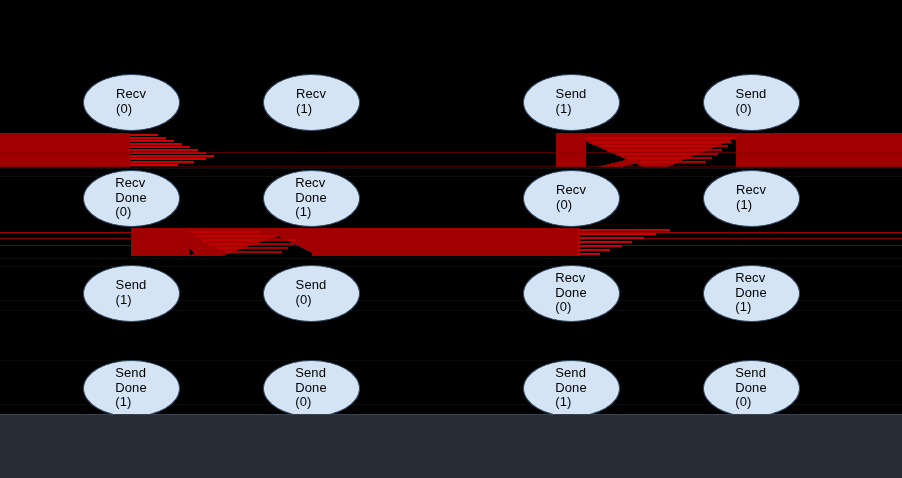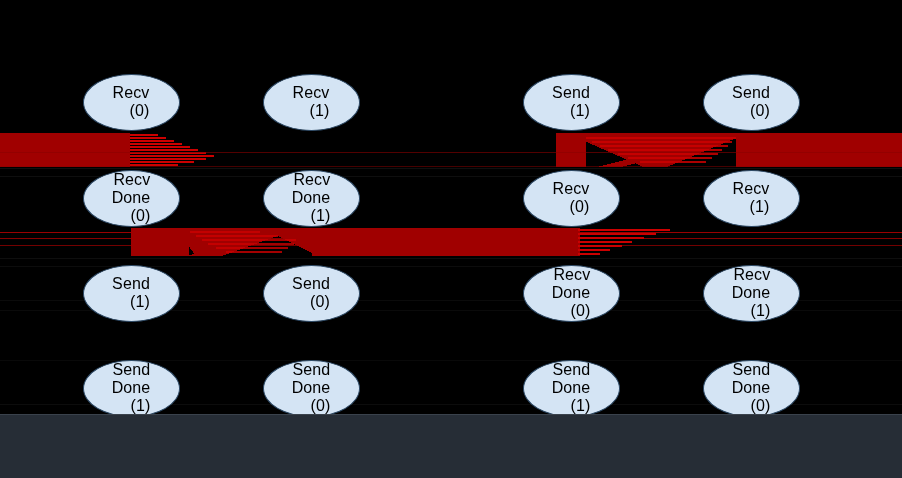--- a/index.html
+++ b/index.html
@@ -10,21 +10,21 @@
   
   #graph{position:absolute;left:0;top:0;width:902px;height:414px;background:#000;overflow:hidden;}
 
   
   #glitch{position:absolute;left:0;top:0;width:902px;height:414px;overflow:hidden;}
   #glitch svg{position:absolute;left:0;top:0;}
 
   
   .node{position:absolute;display:flex;align-items:center;justify-content:center;
         border-radius:50%;box-sizing:border-box;z-index:5;}
-  .node .lbl{text-align:right;line-height:1.12;color:#000;font-size:16px;
+  .node .lbl{text-align:left;line-height:1.12;color:#000;font-size:13px;
              white-space:pre-line;letter-spacing:.1px;}
 
   
   #bottombar{position:absolute;left:0;bottom:0;width:902px;height:64px;}
   #bottombar .hairline{position:absolute;left:0;top:0;width:100%;height:1px;background:#4a535e;opacity:.55;}
 </style>
 </head>
 <body>
 
 <div id="stage" style="background: rgb(0, 0, 0);">

